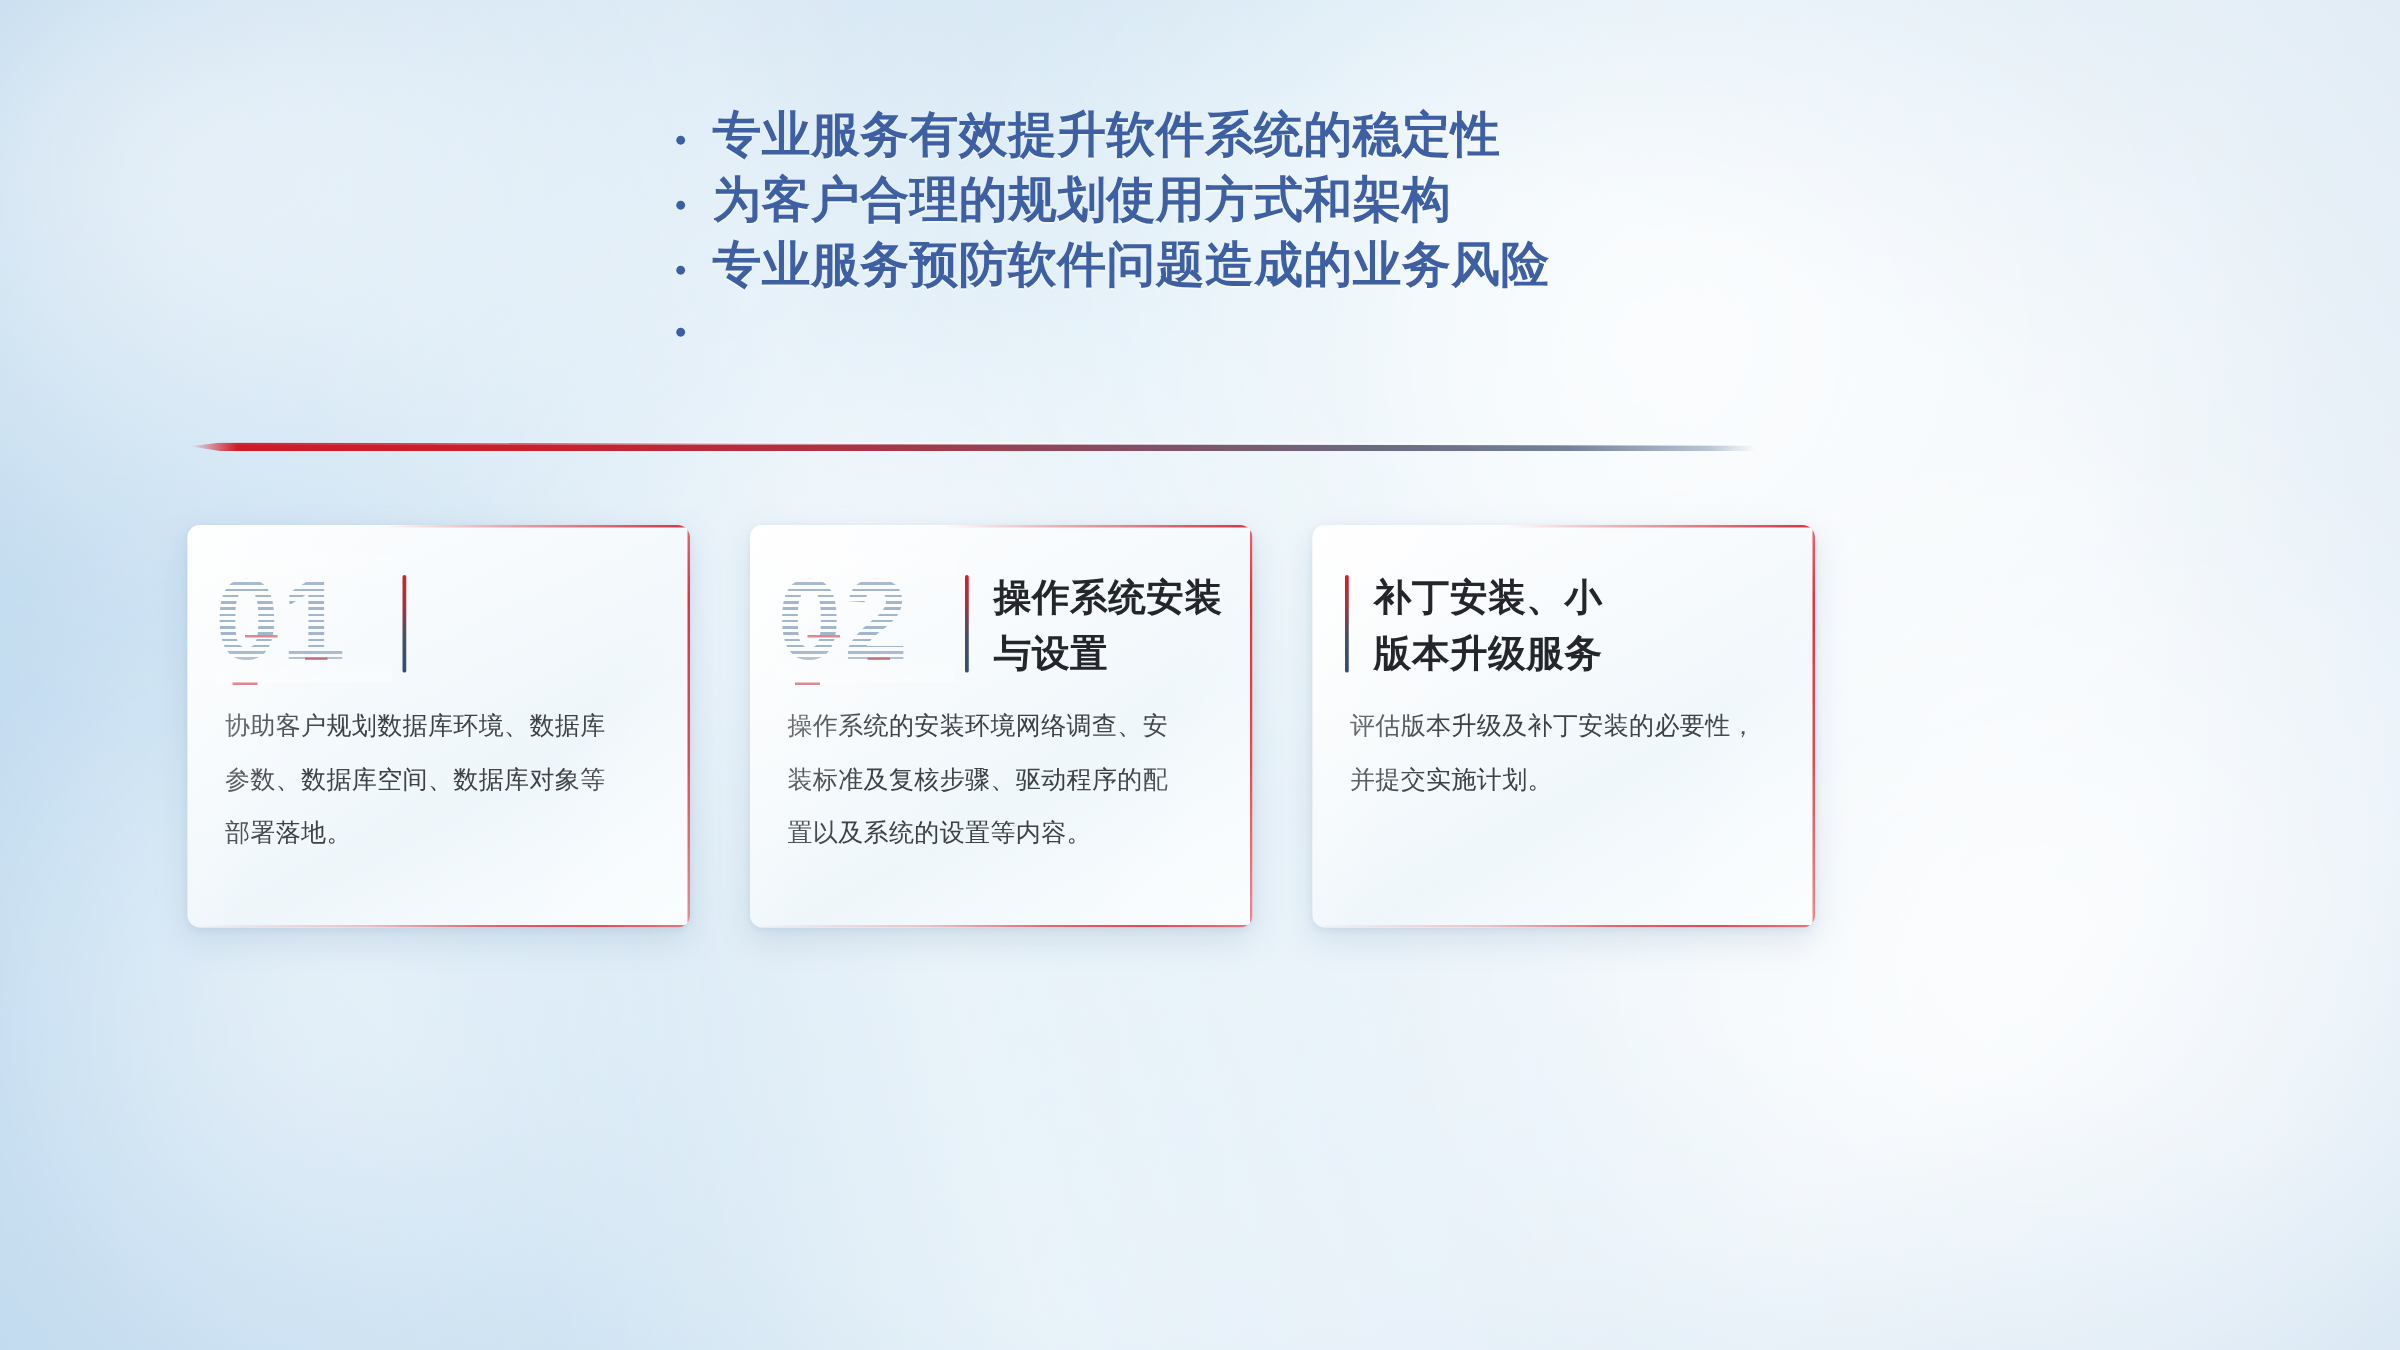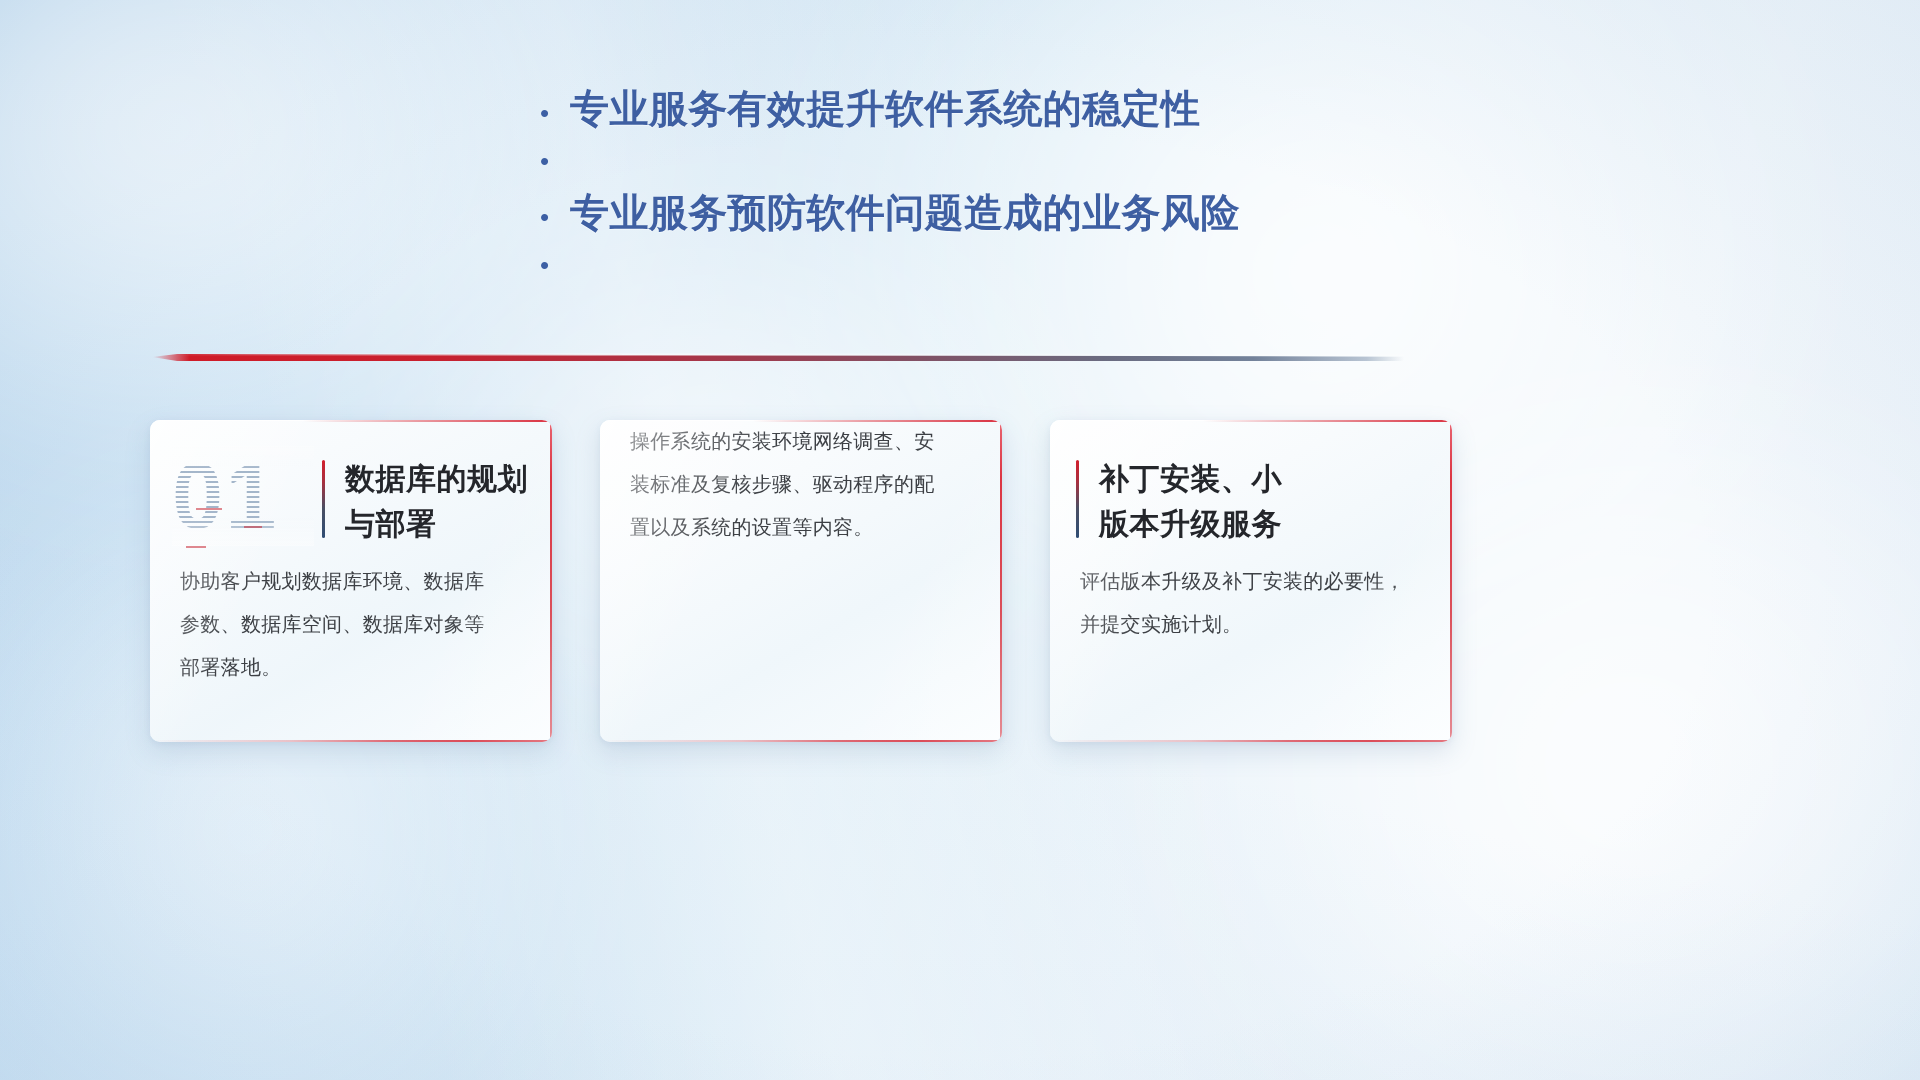--- a/index.html
+++ b/index.html
@@ -196,20 +196,21 @@
 
 <div id="bullets">
 
   <div class="bullet">
     <span class="bullet-dot">•</span>
     <span class="bullet-text">专业服务有效提升软件系统的稳定性</span>
   </div>
 
   <div class="bullet">
     <span class="bullet-dot">•</span>
+    <span class="bullet-text">为客户合理的规划使用方式和架构</span>
   </div>
 
   <div class="bullet">
     <span class="bullet-dot">•</span>
     <span class="bullet-text">专业服务预防软件问题造成的业务风险</span>
   </div>
 
   <div class="bullet">
     <span class="bullet-dot">•</span>
   </div>
@@ -229,37 +230,46 @@
     <div class="card-accent-b"></div>
     <div class="card-sheen"></div>
     <div class="card-head">
       <div class="num-wrap">
         <div class="num">01</div>
         <span class="num-tick t1"></span>
         <span class="num-tick t2"></span>
         <span class="num-tick t3"></span>
       </div>
       <div class="tbar"></div>
-      <div class="card-title">
-        <div>数据库的规划</div>
-        <div>与部署</div>
-      </div>
     </div>
     <div class="card-body">
       <div>协助客户规划数据库环境、数据库</div>
       <div>参数、数据库空间、数据库对象等</div>
       <div>部署落地。</div>
     </div>
   </div>
 
   <div class="card">
     <div class="card-accent-t"></div>
     <div class="card-accent-r"></div>
     <div class="card-accent-b"></div>
     <div class="card-sheen"></div>
+    <div class="card-head">
+      <div class="num-wrap">
+        <div class="num">02</div>
+        <span class="num-tick t1"></span>
+        <span class="num-tick t2"></span>
+        <span class="num-tick t3"></span>
+      </div>
+      <div class="tbar"></div>
+      <div class="card-title">
+        <div>操作系统安装</div>
+        <div>与设置</div>
+      </div>
+    </div>
     <div class="card-body">
       <div>操作系统的安装环境网络调查、安</div>
       <div>装标准及复核步骤、驱动程序的配</div>
       <div>置以及系统的设置等内容。</div>
     </div>
   </div>
 
   <div class="card">
     <div class="card-accent-t"></div>
     <div class="card-accent-r"></div>

